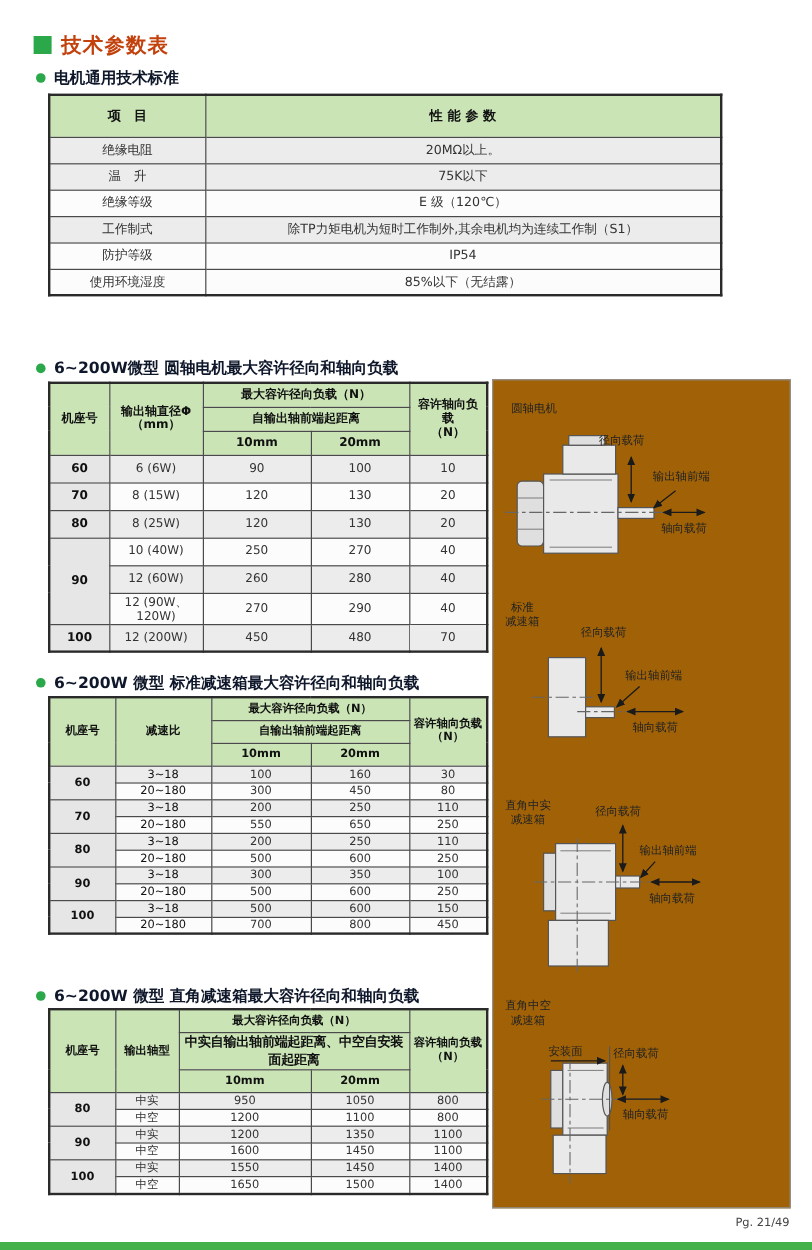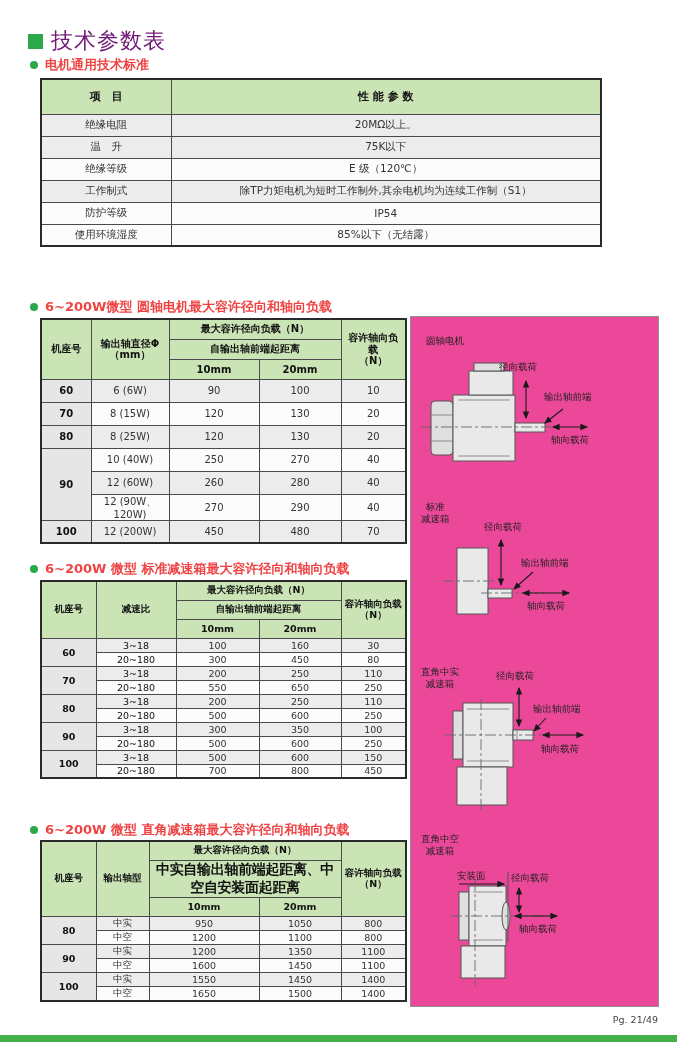--- a/index.html
+++ b/index.html
@@ -15,22 +15,22 @@
   html,body{margin:0;padding:0;}
   body{
     width:677px;height:1042px;position:relative;background:#fff;overflow:hidden;
     font-family:"DejaVu Sans","Liberation Sans",sans-serif;color:#222;
   }
   .abs{position:absolute;}
 
   
   .page-title{left:28px;top:26px;display:flex;align-items:center;gap:8px;}
   .title-square{width:15px;height:15px;background:var(--accent);}
-  .page-title .t{font-size:22px;font-weight:normal;letter-spacing:1px;color:#701a75;}
-  .section-label{display:flex;align-items:center;gap:7px;font-size:13px;font-weight:bold;color:#ef4444;}
+  .page-title .t{font-size:17px;font-weight:bold;letter-spacing:1px;color:#c2410c;}
+  .section-label{display:flex;align-items:center;gap:7px;font-size:13px;font-weight:bold;color:#0f172a;}
   .bullet{width:8px;height:8px;border-radius:50%;background:var(--accent);flex:0 0 auto;}
 
   
   table{border-collapse:collapse;table-layout:fixed;border:2px solid #2a2a2a;}
   th,td{border:1px solid #4a4a4a;text-align:center;vertical-align:middle;overflow:hidden;padding:0 2px;}
   thead th{background:var(--hdr-green);font-weight:bold;color:#111;}
   .pre{white-space:pre-line;line-height:1.15;}
   tr.odd td{background:var(--row-gray);}
   tr.even td{background:var(--row-white);}
   td.frame{background:var(--frame-gray) !important;font-weight:bold;color:#111;}
@@ -44,24 +44,24 @@
   .t1 td{height:22px;}
   .t1 td.item{}
 
   .t2{width:365px;font-size:10px;}
   .t2 thead th{height:20px;font-size:10px;}
   .t2 td{height:23px;}
 
   .t3,.t4{width:365px;font-size:9.5px;}
   .t3 thead th,.t4 thead th{height:19px;font-size:9.5px;}
   .t3 td,.t4 td{height:14px;}
-  .t4 th.dist{font-size:14px;letter-spacing:-0.3px;}
+  .t4 th.dist{font-size:11px;letter-spacing:-0.3px;}
 
   
-  .panel{left:410px;top:316px;width:249px;height:691px;border:1px solid #909090;background:#ec4899;}
+  .panel{left:410px;top:316px;width:249px;height:691px;border:1px solid #909090;background:#a16207;}
   .diag{position:relative;width:100%;}
   .d1{height:173px;}
   .d2{height:165px;}
   .d3{height:165px;}
   .d4{height:188px;}
   .dname{position:absolute;font-size:9.5px;color:#222;white-space:pre-line;line-height:1.25;text-align:center;}
   .dlabel{position:absolute;font-size:9.5px;color:#222;white-space:nowrap;}
   svg{position:absolute;left:0;top:0;}
   .shape{fill:#e9e9e9;stroke:#555;stroke-width:1;}
   .shape2{fill:#dfdfdf;stroke:#555;stroke-width:1;}

